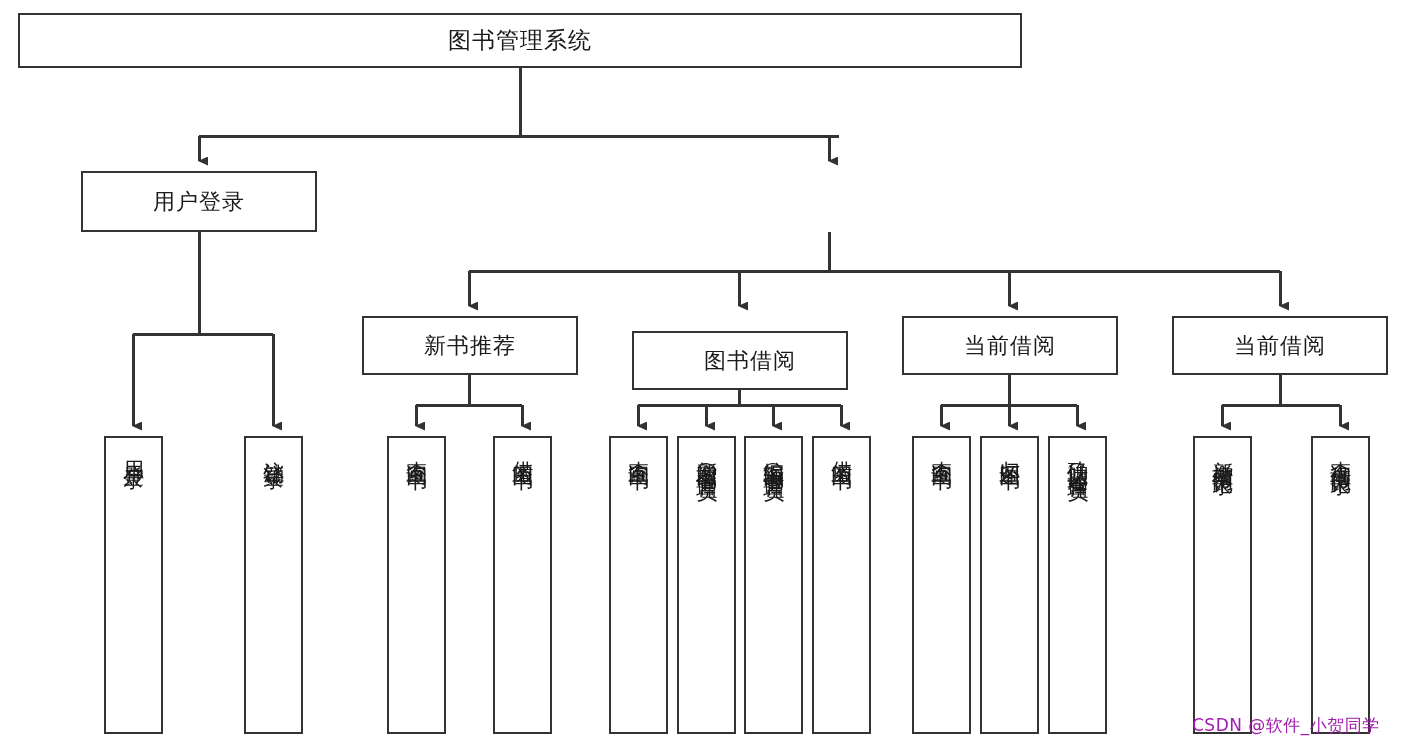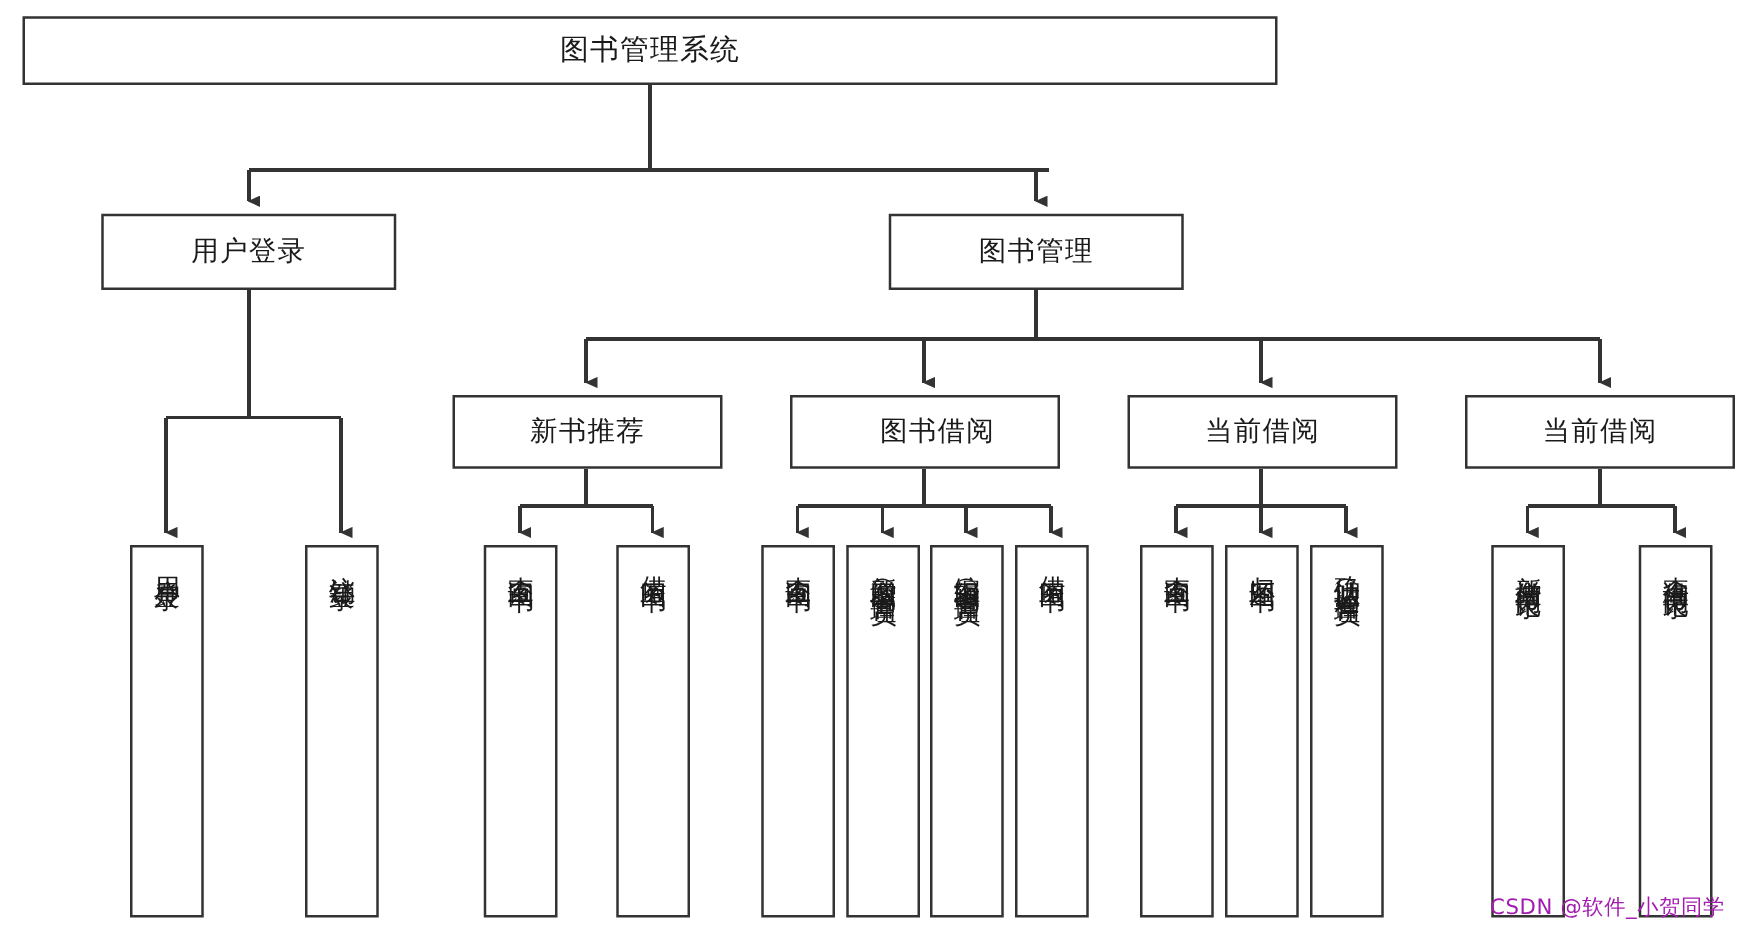--- a/index.html
+++ b/index.html
@@ -131,28 +131,25 @@
     </g>
   </svg>
 
   <div class="node horiz" id="node-root" style="left:18px; top:13px; width:1004px; height:55px;">
     <span class="node-label">图书管理系统</span>
   </div>
 
   <div class="node horiz" style="left:81px; top:171px; width:236px; height:61px;">
     <span class="node-label">用户登录</span>
   </div>
-  <div class="node horiz" style="left:711px; top:171px; width:236px; height:61px;">
-    <span class="node-label">图书管理</span>
-  </div>
 
   <div class="node horiz" style="left:362px; top:316px; width:216px; height:59px;">
     <span class="node-label">新书推荐</span>
   </div>
-  <div class="node horiz" style="left:632px; top:316px; width:216px; height:59px;padding-left:20px;">
+  <div class="node horiz" style="left:632px; top:331px; width:216px; height:59px;padding-left:20px;">
     <span class="node-label">图书借阅</span>
   </div>
   <div class="node horiz" style="left:902px; top:316px; width:216px; height:59px;">
     <span class="node-label">当前借阅</span>
   </div>
   <div class="node horiz" style="left:1172px; top:316px; width:216px; height:59px;">
     <span class="node-label">当前借阅</span>
   </div>
 
   <div class="node vert" style="left:104px; top:436px; width:59px; height:298px;">

